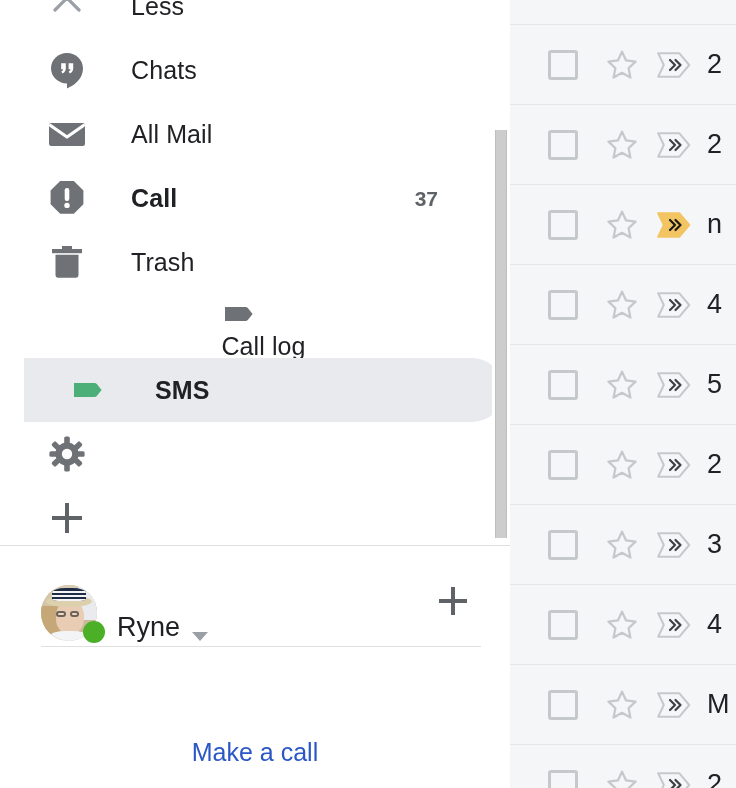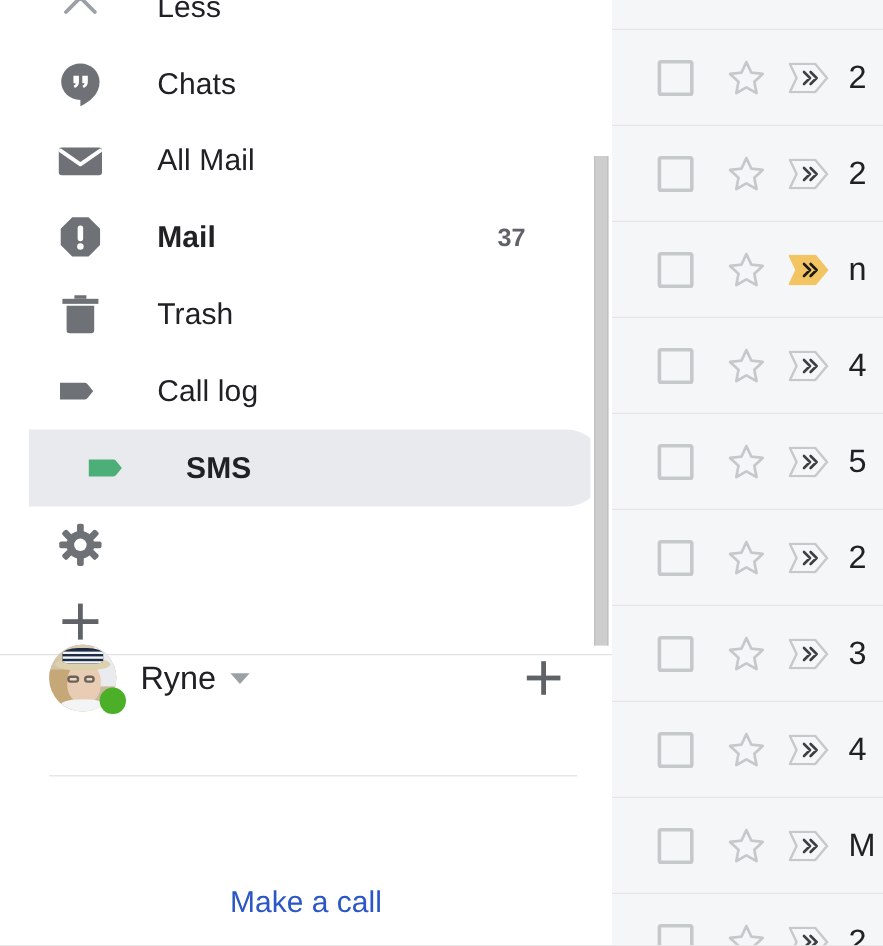--- a/index.html
+++ b/index.html
@@ -94,25 +94,25 @@
     position: absolute;
     left: 0;
     width: 510px;
     height: 1px;
     background: #e0e0e0;
   }
 
   #account-row {
     position: absolute;
     left: 0;
-    top: 525px;
+    top: 561px;
     width: 510px;
     height: 80px;
     display: flex;
-    align-items: center;
+    align-items: flex-end;
   }
 
   .avatar-wrap {
     position: relative;
     margin-left: 41px;
     width: 56px;
     height: 56px;
   }
   .avatar {
     position: relative;
@@ -331,34 +331,34 @@
           <span class="nav-label">All Mail</span>
         </div>
         <div class="nav-item bold" style="position: absolute; top: 166px;">
           <span class="nav-icon">
             <svg width="40" height="40" viewBox="0 0 40 40">
               <path d="M13.2 3 h13.6 L36.4 12.6 v13.6 L26.8 35.8 h-13.6 L3.6 26.2 v-13.6 Z" fill="#6e7175"></path>
               <rect x="17.7" y="10" width="4.6" height="13" rx="2.2" fill="#ffffff"></rect>
               <circle cx="20" cy="27.4" r="2.7" fill="#ffffff"></circle>
             </svg>
           </span>
-          <span class="nav-label">Mail</span>
+          <span class="nav-label">Call</span>
           <span class="nav-count">37</span>
         </div>
         <div class="nav-item" style="position: absolute; top: 230px;">
           <span class="nav-icon">
             <svg width="40" height="40" viewBox="0 0 40 40">
               <path d="M15 4 h10 v3 h-10 z" fill="#6e7175"></path>
               <rect x="5" y="7" width="30" height="4.2" fill="#6e7175"></rect>
               <path d="M8.5 12.8 h23 v20.5 a2.4 2.4 0 0 1 -2.4 2.4 h-18.2 a2.4 2.4 0 0 1 -2.4 -2.4 z" fill="#6e7175"></path>
             </svg>
           </span>
           <span class="nav-label">Trash</span>
         </div>
-        <div class="nav-item" style="position: absolute; top: 294px;">
+        <div class="nav-item" style="position: absolute; top: 294px; flex-direction: column;">
           <span class="nav-icon">
             <svg width="40" height="40" viewBox="0 0 40 40">
               <path d="M3 13 h20.5 a3 3 0 0 1 2.3 1.1 l4.6 5.6 a0.5 0.5 0 0 1 0 0.6 l-4.6 5.6 a3 3 0 0 1 -2.3 1.1 h-20.5 z" fill="#6e7175"></path>
             </svg>
           </span>
           <span class="nav-label">Call log</span>
         </div>
         <div class="nav-item selected bold" style="position: absolute; top: 358px; margin-left: 24px;">
           <span class="nav-icon">
             <svg width="40" height="40" viewBox="0 0 40 40">

